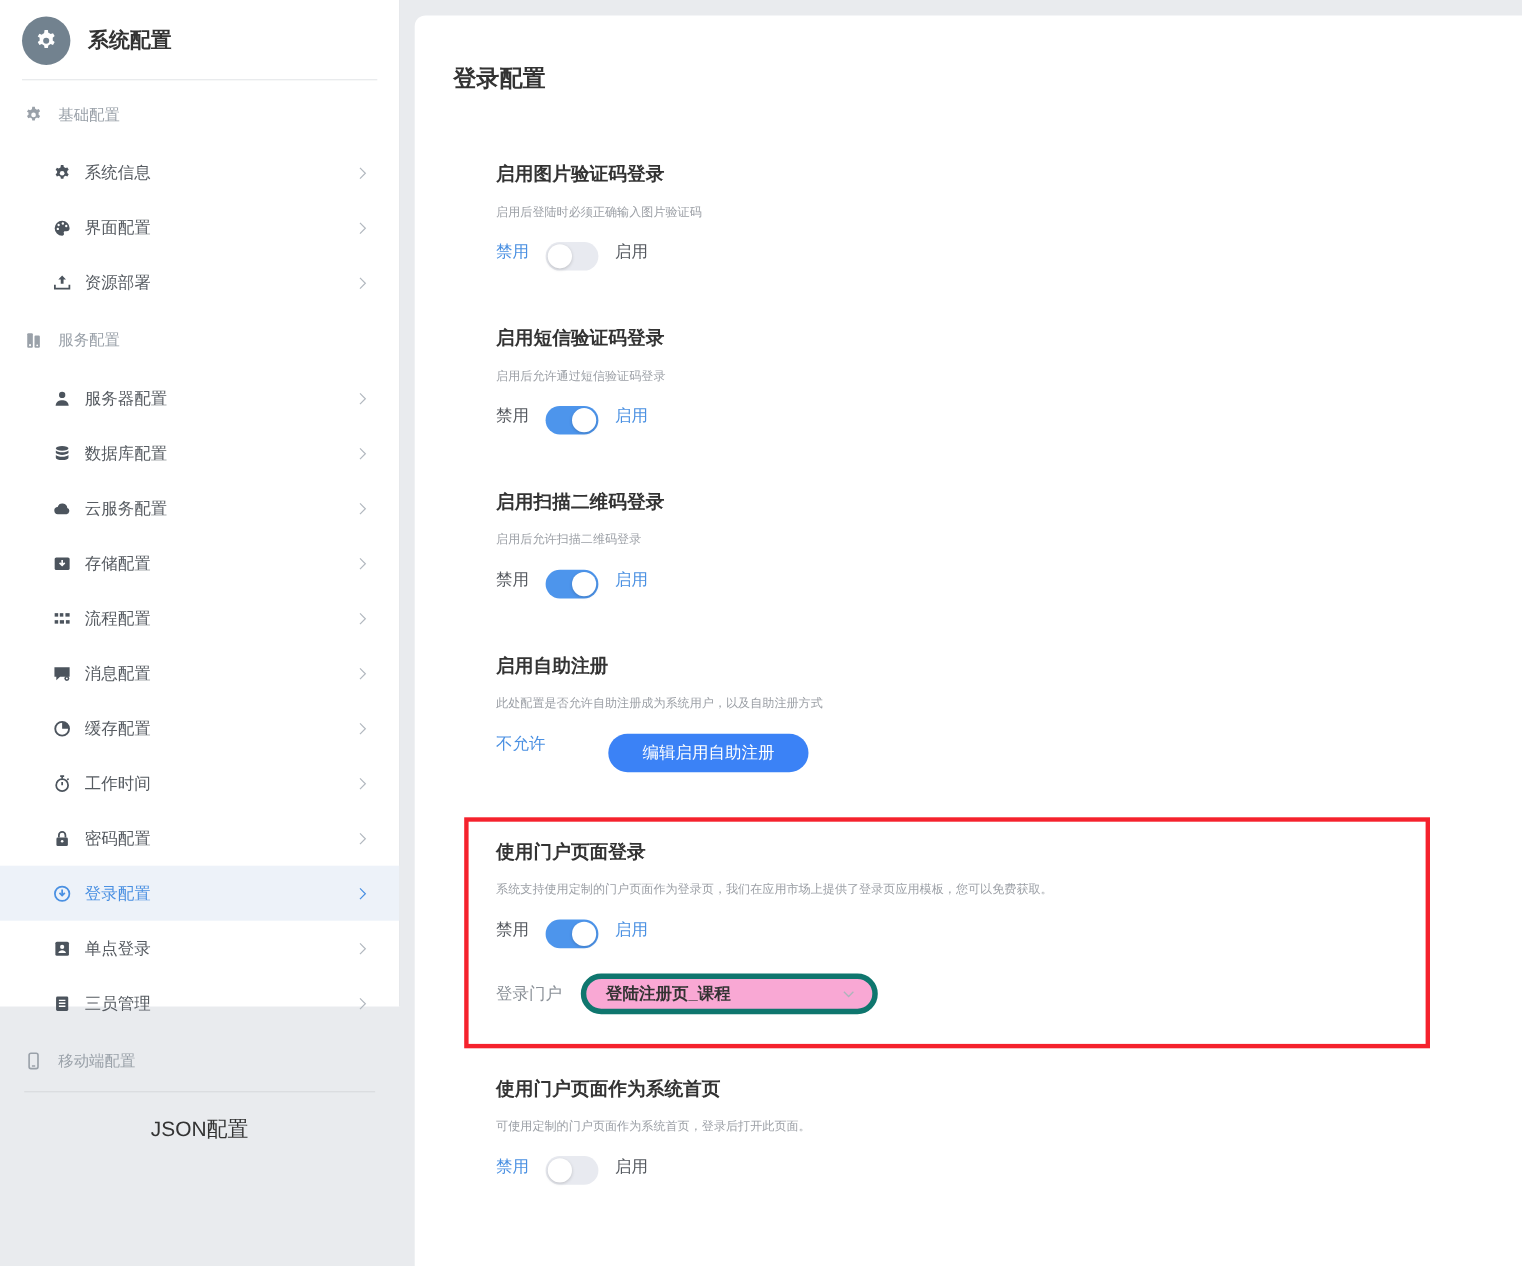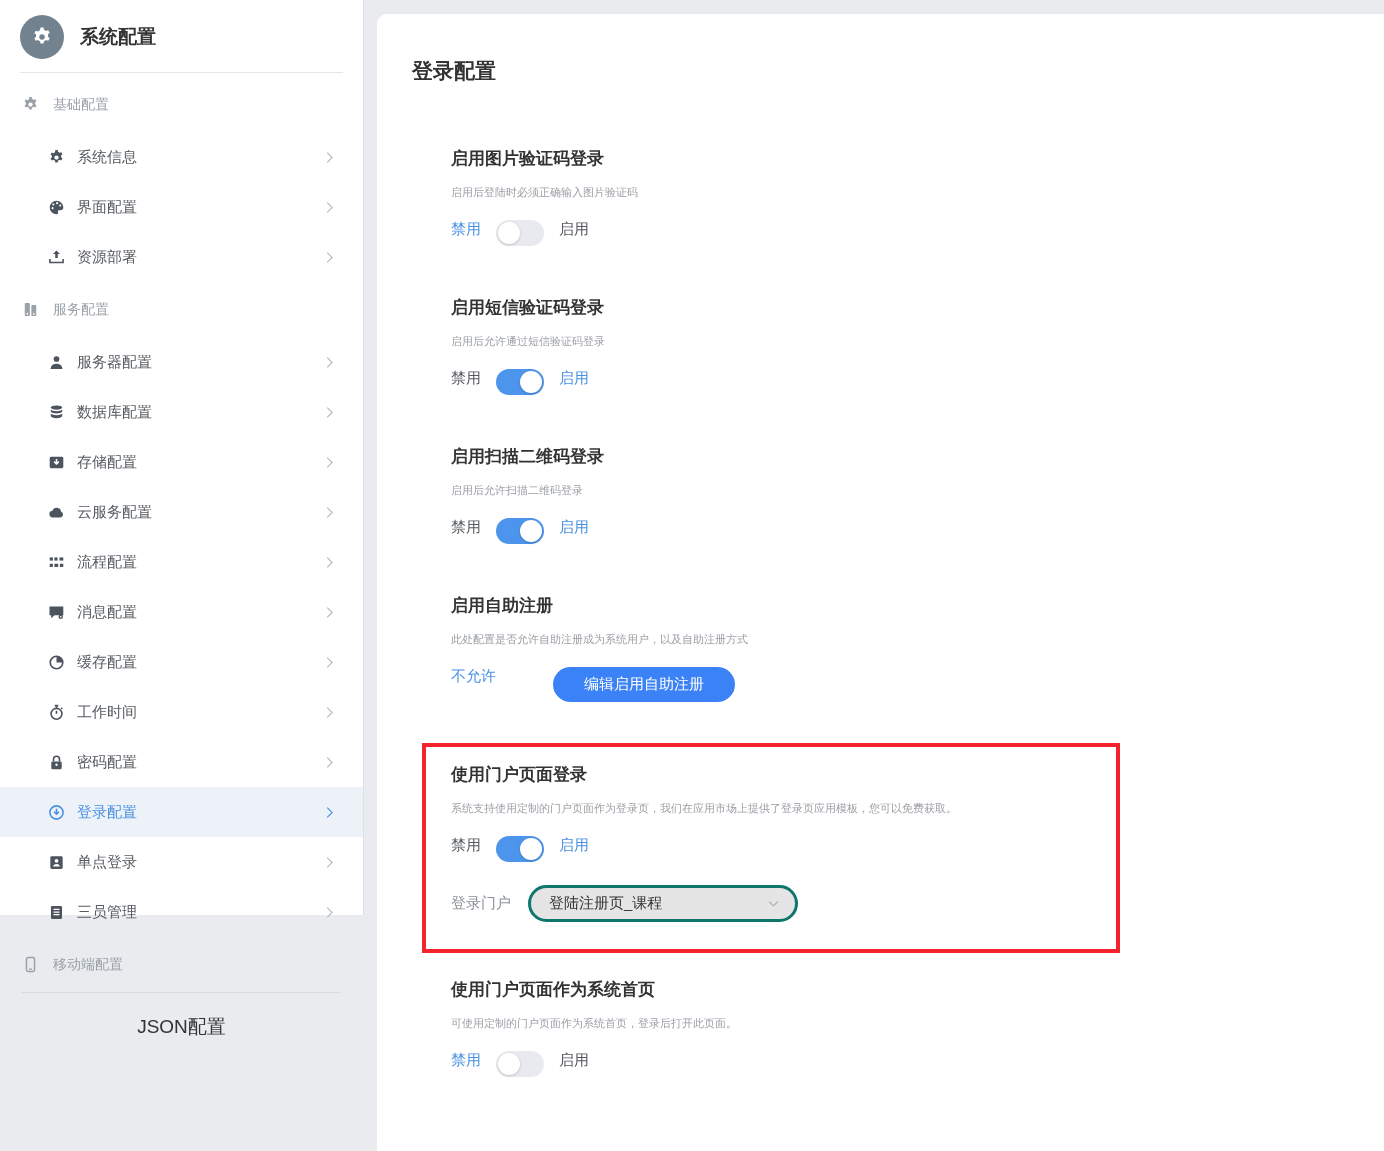--- a/index.html
+++ b/index.html
@@ -102,35 +102,36 @@
   .status-link { color:#4a90e2; margin-right:42px; }
   .pill-btn {
     height:35px; padding:0 31px;
     border:none; border-radius:18px;
     background:#3b82f6; color:#fff; font-size:15px;
     font-family:inherit; cursor:pointer;
   }
 
   .setting.highlighted {
     border:4px solid #f5222d;
-    width:698px;
+    width:878px;
     margin-left:-29px;
     margin-top:36px; margin-bottom:25px;
     padding:16px 20px 27px 25px;
   }
 
   .select-row { display:flex; align-items:center; gap:17px; margin-top:19px; font-size:15px; }
   .select-label { color:#8b9198; }
   .select {
     width:270px; height:37px;
-    border:3px solid #0f766e; border-radius:19px;
-    background:#e5e5e5; cursor:pointer;
+    border:5px solid #0f766e; border-radius:19px;
+    background:#f9a8d4; cursor:pointer;
     display:flex; align-items:center;
     padding:0 14px 0 18px;
     color:#333;
+    font-weight:bold;
   }
   .select-value { flex:1; }
   .select .chev { color:#aeb4bb; display:flex; }
   .select .chev svg { width:15px; height:15px; }
 </style>
 </head>
 <body>
 
 <aside class="sidebar">
   <div class="side-header">
@@ -232,38 +233,38 @@
         <span class="lbl">数据库配置</span>
         <span class="ico chev">
           <svg viewBox="0 0 16 16">
             <path d="M5.6 2.8L10.8 8l-5.2 5.2" fill="none" stroke="currentColor" stroke-width="1.2"></path>
           </svg>
         </span>
       </div>
       <div class="side-item">
         <span class="ico">
           <svg viewBox="0 0 16 16">
+            <path fill="currentColor" d="M4.6 12.6a3.1 3.1 0 0 1-.4-6.2 4.2 4.2 0 0 1 8.2 1 2.7 2.7 0 0 1-.6 5.2z"></path>
+          </svg>
+        </span>
+        <span class="lbl">云服务配置</span>
+        <span class="ico chev">
+          <svg viewBox="0 0 16 16">
+            <path d="M5.6 2.8L10.8 8l-5.2 5.2" fill="none" stroke="currentColor" stroke-width="1.2"></path>
+          </svg>
+        </span>
+      </div>
+      <div class="side-item">
+        <span class="ico">
+          <svg viewBox="0 0 16 16">
             <rect x="1.6" y="2.6" width="12.8" height="10.8" rx="1.4" fill="currentColor"></rect>
             <path d="M8 4.8v4.4M5.8 7.2L8 9.4l2.2-2.2" stroke="#fff" stroke-width="1.4" fill="none"></path>
           </svg>
         </span>
         <span class="lbl">存储配置</span>
-        <span class="ico chev">
-          <svg viewBox="0 0 16 16">
-            <path d="M5.6 2.8L10.8 8l-5.2 5.2" fill="none" stroke="currentColor" stroke-width="1.2"></path>
-          </svg>
-        </span>
-      </div>
-      <div class="side-item">
-        <span class="ico">
-          <svg viewBox="0 0 16 16">
-            <path fill="currentColor" d="M4.6 12.6a3.1 3.1 0 0 1-.4-6.2 4.2 4.2 0 0 1 8.2 1 2.7 2.7 0 0 1-.6 5.2z"></path>
-          </svg>
-        </span>
-        <span class="lbl">云服务配置</span>
         <span class="ico chev">
           <svg viewBox="0 0 16 16">
             <path d="M5.6 2.8L10.8 8l-5.2 5.2" fill="none" stroke="currentColor" stroke-width="1.2"></path>
           </svg>
         </span>
       </div>
       <div class="side-item">
         <span class="ico">
           <svg viewBox="0 0 16 16" fill="currentColor">
             <rect x="1.6" y="3.2" width="3" height="3"></rect>

